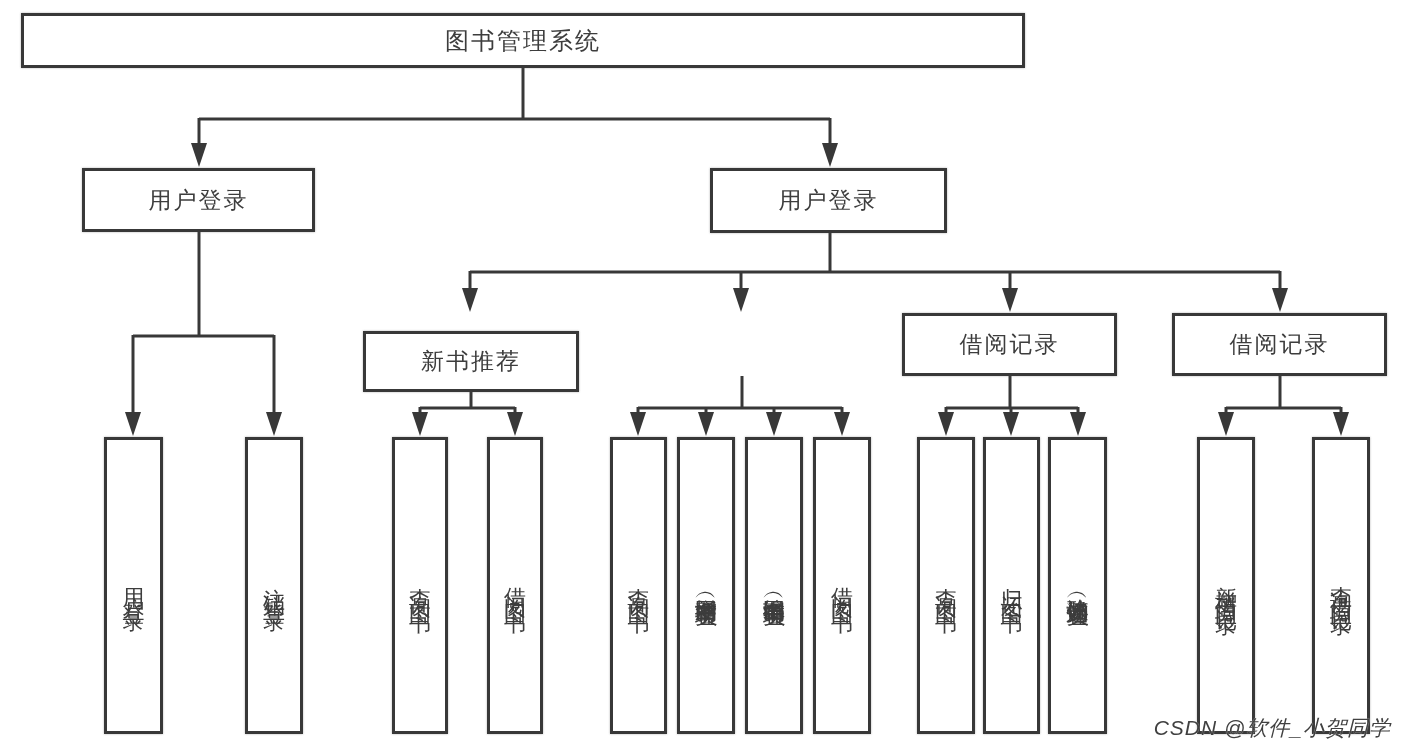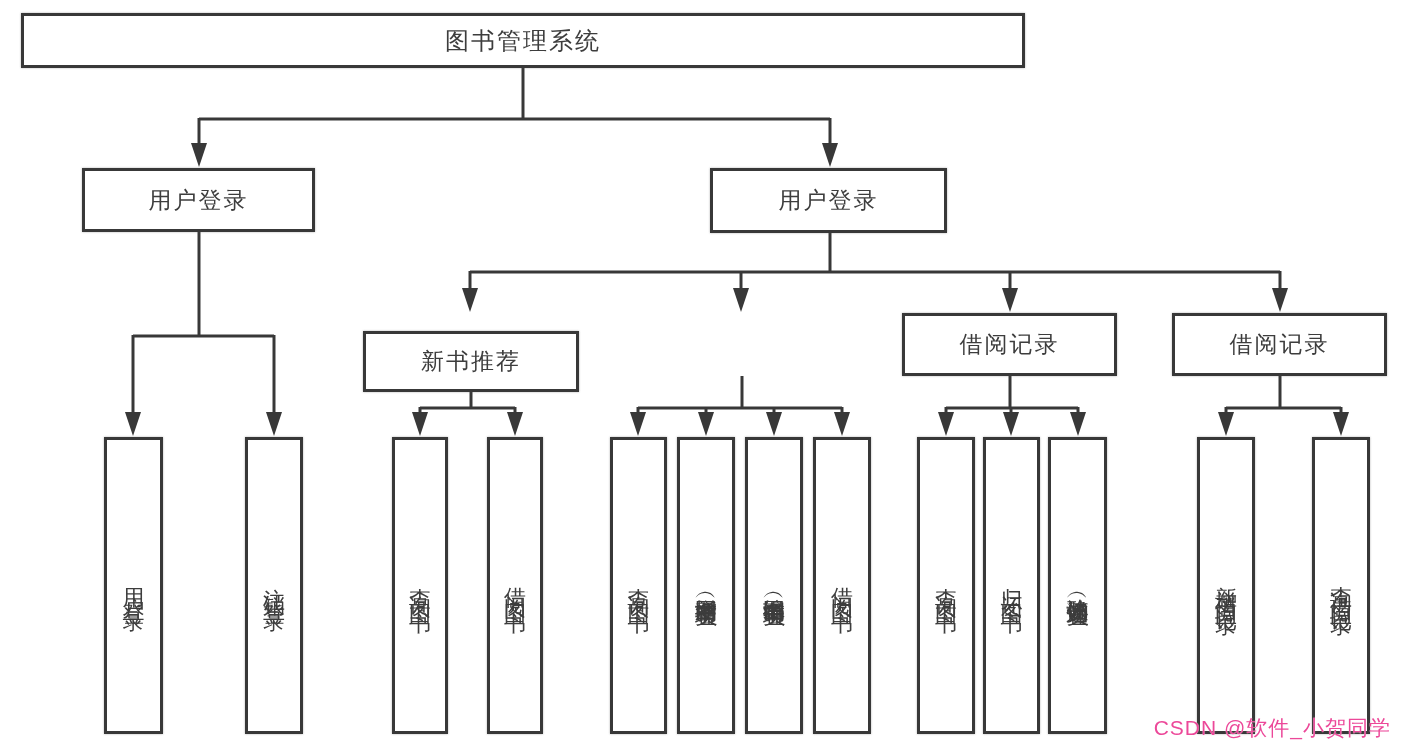--- a/index.html
+++ b/index.html
@@ -20,22 +20,23 @@
   .top{font-size:24px;}
   .v{
     font-size:22px;
     writing-mode:vertical-rl;text-orientation:mixed;
   }
   .ls8{letter-spacing:8px;}
   .ls6{letter-spacing:6px;}
   .ls1{letter-spacing:1px;}
   .watermark{
     position:absolute;z-index:3;right:14px;bottom:5px;
-    font-size:21px;letter-spacing:1px;color:#ec4899;
+    font-size:21px;letter-spacing:1px;color:#404040;
     text-shadow:0 0 1px rgba(255,255,255,.8);
+    font-style:italic;
   }
 </style>
 </head>
 <body>
 
 <div class="stage">
 
   <svg class="lines" width="1405" height="747" viewBox="0 0 1405 747" stroke="#383838" stroke-width="3" fill="#383838">
 
     <line x1="523" y1="67" x2="523" y2="119"></line>

